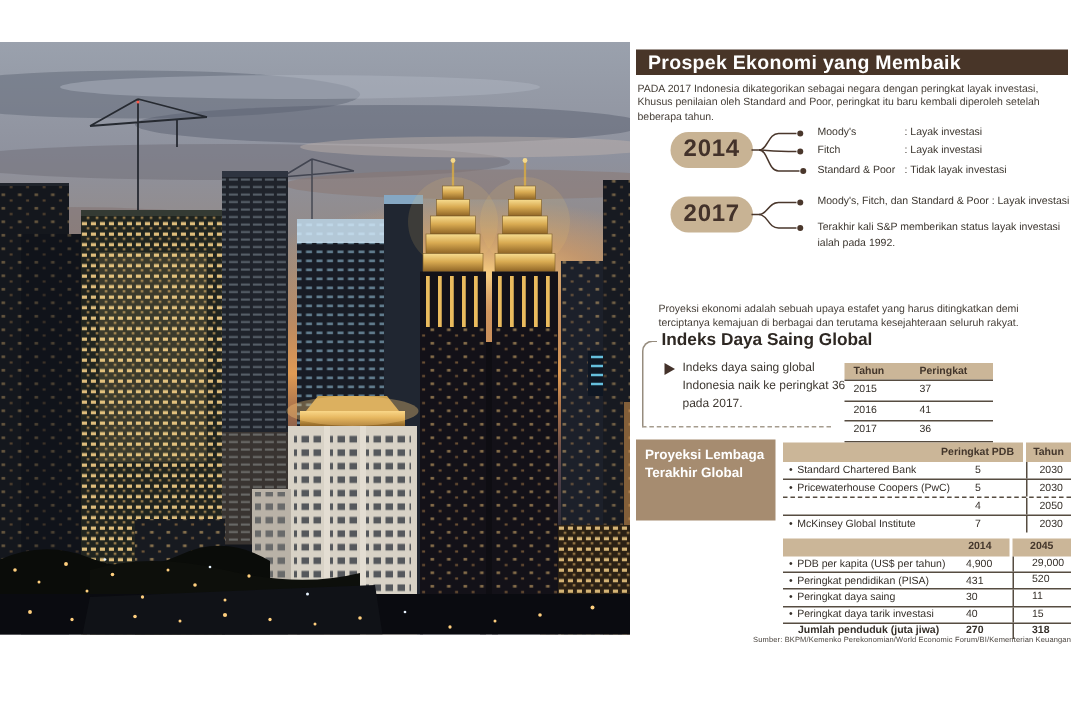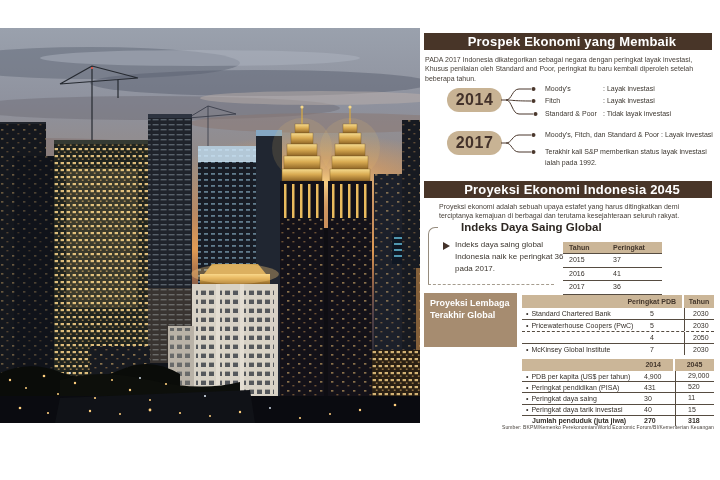--- a/index.html
+++ b/index.html
@@ -3,38 +3,38 @@
 <meta charset="utf-8">
 <style>
   html,body{margin:0;padding:0;background:#fff;}
   .stage{position:relative;width:720px;height:480px;background:#ffffff;overflow:hidden;
          font-family:"Liberation Sans",sans-serif;}
   .photo{position:absolute;left:0;top:28px;width:420px;height:395px;display:block;}
 
   .panel{position:absolute;left:424px;top:28px;width:290px;height:430px;}
   .hdr{position:absolute;left:0;width:288px;height:17px;background:#483528;color:#ffffff;
        font-weight:bold;font-size:13px;line-height:17px;padding-left:8px;box-sizing:border-box;
-       letter-spacing:.2px;text-align:center;}
+       letter-spacing:.2px;}
   .h1{top:5px}.h2{top:153px}
   .intro{position:absolute;margin:0;font-size:7px;line-height:1.34;color:#453e37;}
   .intro1{left:1px;top:27px;width:289px;}
   .intro2{left:15px;top:174px;width:276px;}
 
   .badge{position:absolute;left:23px;width:55px;height:24px;background:#c8b394;border-radius:12px;
          color:#43322a;font-weight:bold;font-size:16px;text-align:center;line-height:24px;letter-spacing:.5px;}
   .b2014{top:60px}.b2017{top:103px}
   .fork{position:absolute;left:76px;width:46px;}
   .f2014{top:54px;height:36px}.f2017{top:99px;height:34px}
   .rate{position:absolute;font-size:7px;color:#3c362f;white-space:nowrap;}
   .r0{left:121px;top:57px}.r1{left:121px;top:69px}.r2{left:121px;top:82px}
   .agency{display:inline-block;min-width:58px;}
   .r17a{left:121px;top:103px}
   .r17b{left:121px;top:119px;width:174px;white-space:normal;line-height:1.55;}
 
-  .idsg-title{position:absolute;left:17px;top:193px;font-size:11.5px;font-weight:bold;color:#2e2823;margin-left:20px;}
+  .idsg-title{position:absolute;left:17px;top:193px;font-size:11.5px;font-weight:bold;color:#2e2823;}
   .bracket{position:absolute;left:4px;top:199px;width:9px;height:57px;border-left:1px solid #968c7e;
            border-top:1px solid #968c7e;border-top-left-radius:7px;}
   .dash{position:absolute;left:4px;top:256px;width:126px;border-top:1px dashed #a59c8e;}
   .tri{position:absolute;left:19px;top:214px;width:0;height:0;border-left:7px solid #43322a;
        border-top:4.5px solid transparent;border-bottom:4.5px solid transparent;}
   .idsg-note{position:absolute;left:31px;top:211px;width:110px;margin:0;font-size:8px;line-height:1.5;color:#3c362f;}
 
   .mini{position:absolute;left:139px;top:214px;width:99px;font-size:7px;color:#352f29;}
   .mini-h{background:#cbb698;font-weight:bold;height:11px;line-height:11px;color:#43362b;}
   .mini-h span,.mini-r span{display:inline-block;}
@@ -303,21 +303,20 @@
         <path d="M6,16 C12,16 12,25 19,25 H31"></path>
       </g>
       <g fill="#4a372c">
         <circle cx="33.5" cy="8" r="2"></circle>
           <circle cx="33.5" cy="25" r="2"></circle>
       </g>
     </svg>
     <div class="rate r17a">Moody's, Fitch, dan Standard &amp; Poor : Layak investasi</div>
     <div class="rate r17b">Terakhir kali S&amp;P memberikan status layak investasi ialah pada 1992.</div>
 
-    <div class="hdr h2">Proyeksi Ekonomi Indonesia 2045</div>
     <p class="intro intro2">Proyeksi ekonomi adalah sebuah upaya estafet yang harus ditingkatkan demi terciptanya kemajuan di berbagai dan terutama kesejahteraan seluruh rakyat.</p>
 
     <div class="bracket"></div>
     <div class="dash"></div>
     <div class="idsg-title">Indeks Daya Saing Global</div>
     <span class="tri"></span>
     <p class="idsg-note">Indeks daya saing global Indonesia naik ke peringkat 36 pada 2017.</p>
 
     <div class="mini">
       <div class="mini-h">

